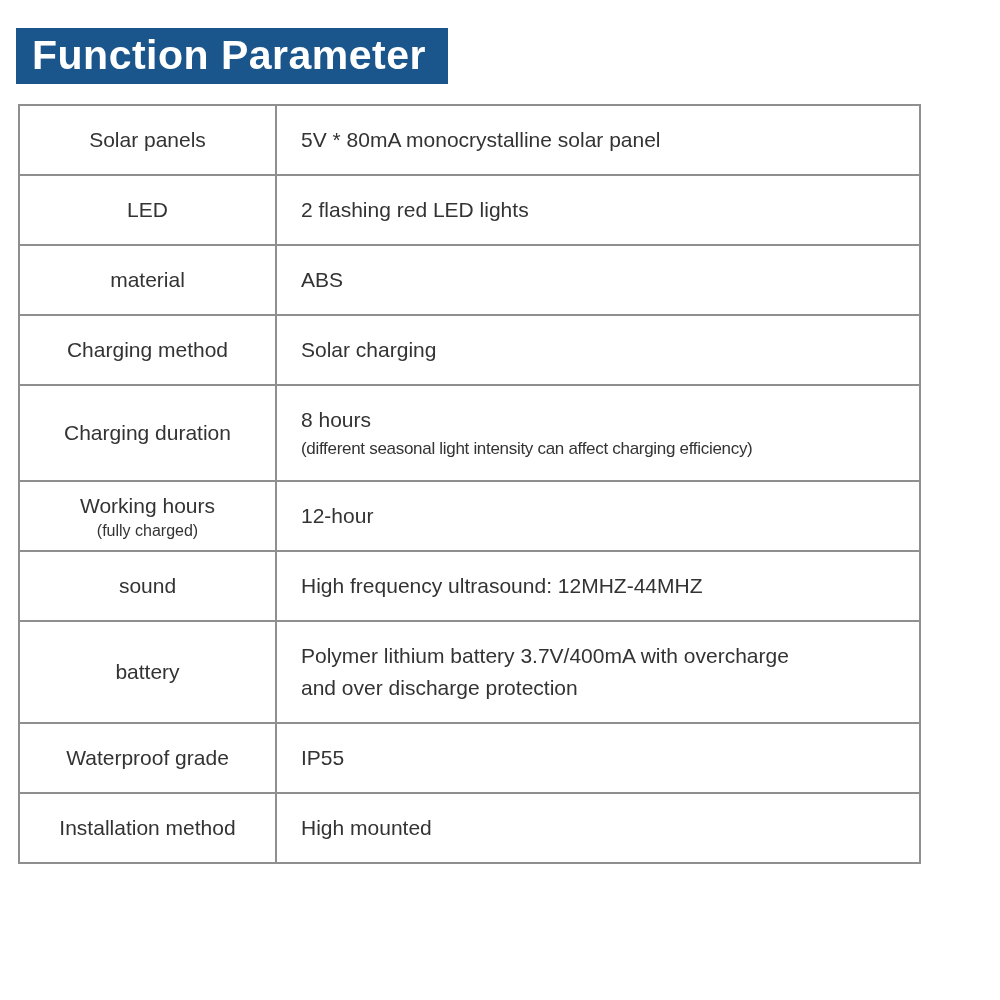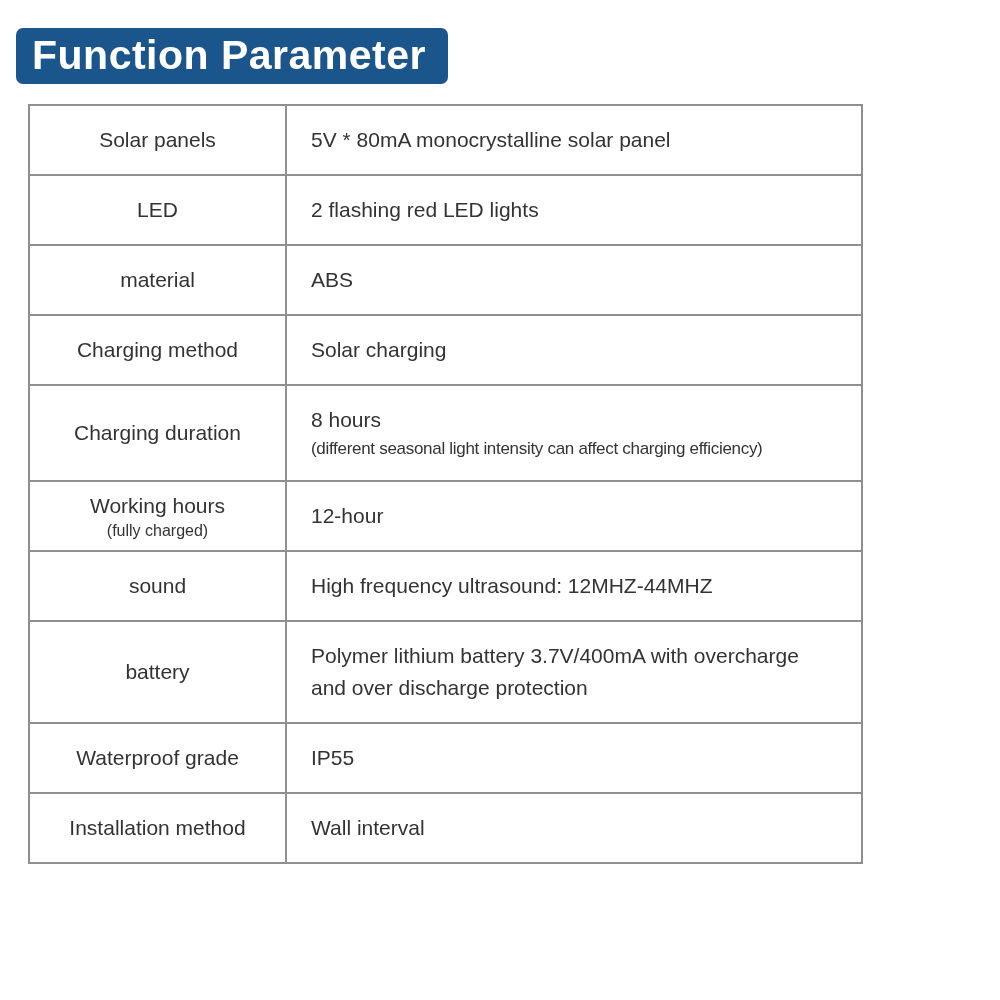--- a/index.html
+++ b/index.html
@@ -19,28 +19,28 @@
   }
   .title-badge {
     display: inline-block;
     margin: 28px 0 0 16px;
     background: #1a568c;
     color: #ffffff;
     font-size: 41px;
     font-weight: bold;
     line-height: 50px;
     padding: 2px 22px 4px 16px;
-    border-radius: 7px;
+    border-radius: 0;
     letter-spacing: 0.5px;
   }
   table.spec-table {
     border-collapse: collapse;
     table-layout: fixed;
-    width: 835px;
-    margin: 20px 0 0 28px;
+    width: 903px;
+    margin: 20px 0 0 18px;
   }
   table.spec-table td {
     border: 2px solid #8f8f8f;
     vertical-align: middle;
     color: #333333;
   }
   td.label-cell {
     width: 257px;
     text-align: center;
     font-size: 21px;
@@ -155,19 +155,19 @@
         <td class="value-cell">
           <div class="value-line">IP55</div>
         </td>
       </tr>
 
       <tr>
         <td class="label-cell">
           <div>Installation method</div>
         </td>
         <td class="value-cell">
-          <div class="value-line">Wall interval</div>
+          <div class="value-line">High mounted</div>
         </td>
       </tr>
     </tbody>
   </table>
 
 </div>
 
 </body></html>

